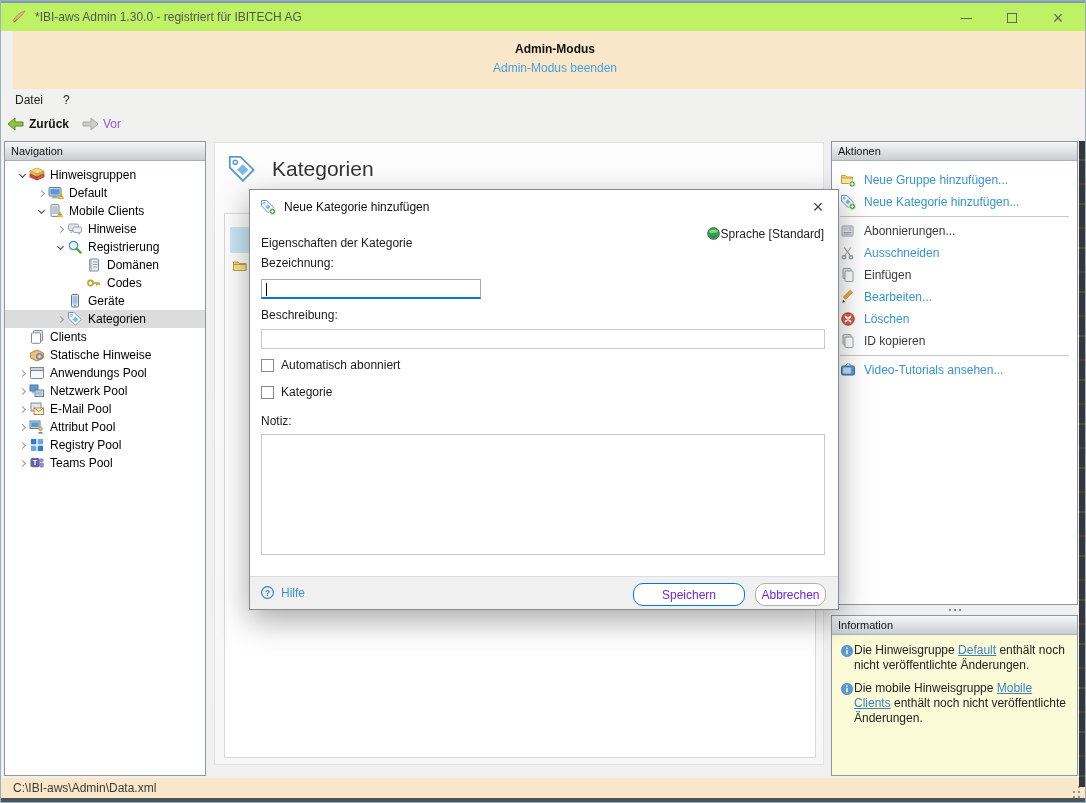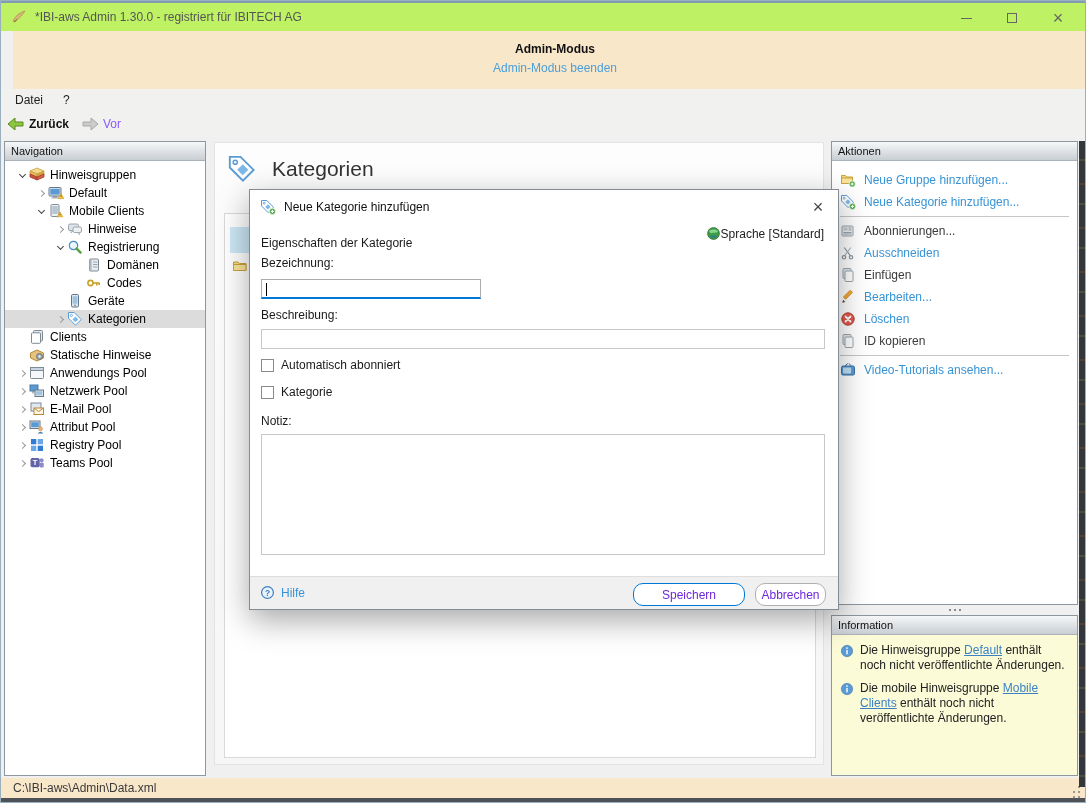--- a/index.html
+++ b/index.html
@@ -72,21 +72,21 @@
   .alist{padding-top:8px}
   .arow{height:22px;display:flex;align-items:center;padding-left:8px;gap:8px;cursor:pointer}
   .arow .albl{color:#3793d5}
   .arow.plain .albl{color:#3a3a3a;cursor:default}
   .asep{height:1px;background:#c6c6c6;margin:3px 8px}
   .splitter{position:absolute;left:830px;top:604px;width:247px;height:10px;display:flex;align-items:center;justify-content:center;gap:3px;cursor:row-resize}
   .splitter b{width:2px;height:2px;background:#8a8a8a;display:block}
 
   
   .infopanel{position:absolute;left:830px;top:614px;width:247px;height:161px;background:#fbfbd8;border:1px solid #8f979e}
-  .info-item{display:flex;gap:6px;padding:8px 8px 0 8px;line-height:15px;color:#222}
+  .info-item{display:flex;padding:8px 8px 0 8px;line-height:15px;color:#222}
   .info-link{color:#3b82c4;text-decoration:underline;cursor:pointer}
 
   
   .statusbar{position:absolute;left:0;top:777px;width:100%;height:20px;background:#f9e7c9;display:flex;align-items:center;padding-left:12px;color:#3a3a3a}
   .grip{position:absolute;right:5px;bottom:4px;width:12px;height:12px}
   .grip b{position:absolute;width:2px;height:2px;background:#9a958e}
   .grip b:nth-child(1){right:0;bottom:0}.grip b:nth-child(2){right:5px;bottom:0}
   .grip b:nth-child(3){right:0;bottom:5px}.grip b:nth-child(4){right:5px;bottom:5px}.grip b:nth-child(5){right:0;bottom:10px}
   .bottomstrip{position:absolute;left:0;top:797px;width:100%;height:6px;background:#4c5257}
   .edgestrip{position:absolute;left:1078px;top:140px;width:8px;height:646px;background:#33373b;

